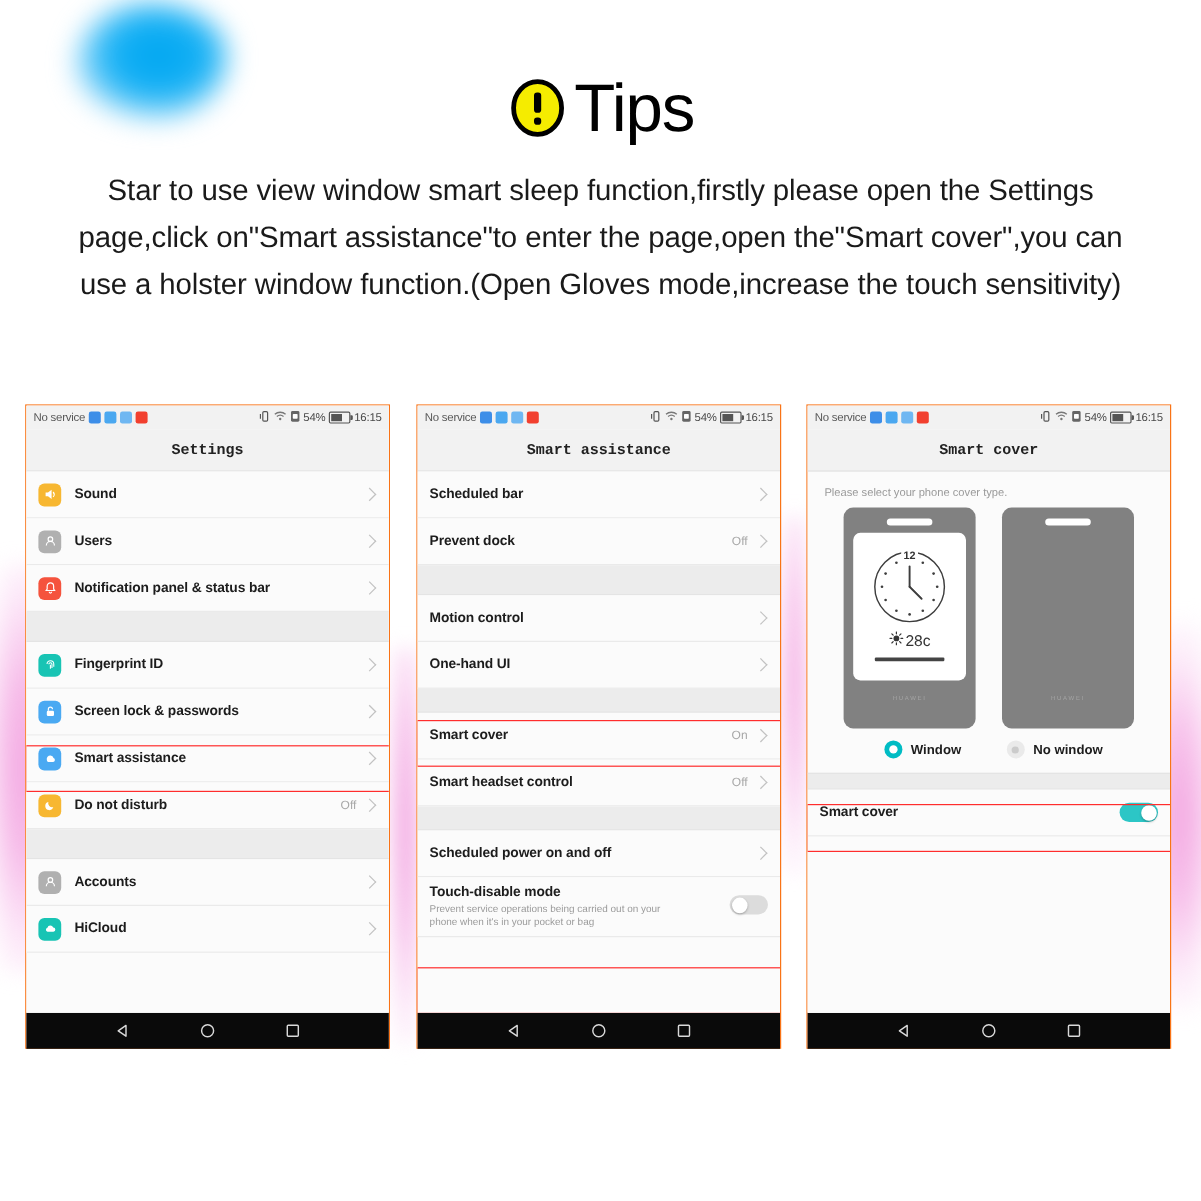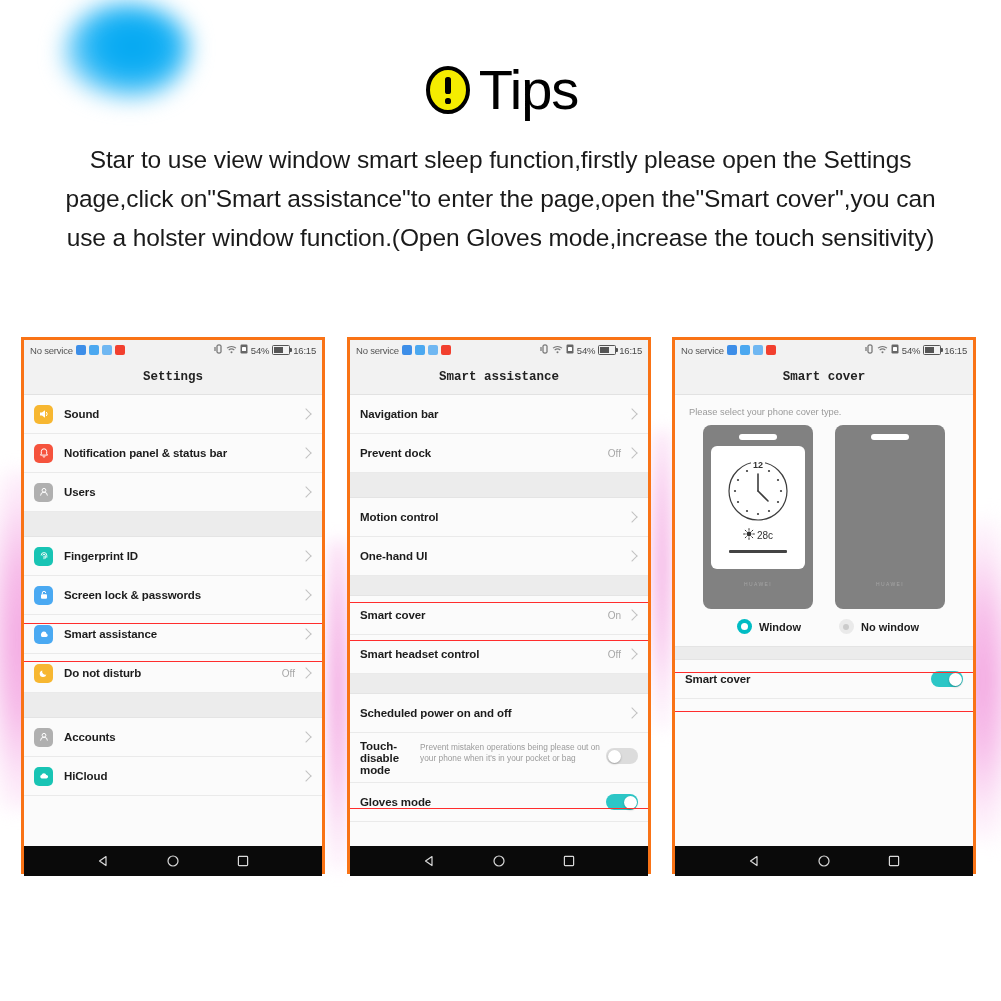--- a/index.html
+++ b/index.html
@@ -81,21 +81,21 @@
     padding: 0 62px;
     letter-spacing: -0.1px;
   }
 
   
   .phones { position: absolute; left: 0; top: 337px; width: 1001px; }
   .phone {
     position: absolute;
     width: 304px;
     background: #fff;
-    border: 3px solid #f97316;
+    border: 1px solid #f97316;
     box-sizing: border-box;
   }
   #phone-1 { left: 21px; top: 0; height: 537px; }
   #phone-2 { left: 347px; top: 0; height: 537px; }
   #phone-3 { left: 672px; top: 0; height: 537px; }
 
   .screen { position: relative; height: 506px; overflow: hidden; background: #fbfbfb; }
 
   
   .statusbar {
@@ -208,21 +208,21 @@
     position: absolute; left: 0; right: 0; bottom: 22px; text-align: center;
     font-size: 5px; color: #a5a5a5; letter-spacing: 1.4px;
   }
   .clock {
     position: absolute; left: 50%; transform: translateX(-50%); top: 14px;
     width: 62px; height: 62px;
   }
   .temp-row {
     position: absolute; left: 0; right: 0; top: 82px;
     display: flex; align-items: center; justify-content: center; gap: 2px;
-    font-size: 10px; color: #333; font-weight: 500;
+    font-size: 13px; color: #333; font-weight: 500;
   }
   .underline {
     position: absolute; left: 50%; transform: translateX(-50%); top: 104px;
     width: 58px; height: 2.5px; background: #444; border-radius: 1px;
   }
   .radio-row { display: flex; justify-content: center; padding: 10px 12px 12px; }
   .radio-item { width: 110px; display: flex; align-items: center; justify-content: center; gap: 7px; }
   .radio {
     width: 15px; height: 15px; border-radius: 50%; flex: 0 0 auto;
     background: #00bcc4; position: relative;
@@ -312,39 +312,39 @@
                 <path d="M2 4.5h2l3-2.3v7.6L4 7.5H2z" fill="#fff"></path>
                 <path d="M8.3 4a3 3 0 010 4" stroke="#fff" stroke-width="1" fill="none"></path>
               </svg>
           </span>
           <span class="row-label">Sound</span>
           <span class="row-grow"></span>
           <span class="chev"></span>
         </div>
 
         <div class="row">
+          <span class="row-ico" style="background:#b0b0b0">
+            <svg width="12" height="12" viewBox="0 0 12 12">
+                <circle cx="6" cy="4.3" r="1.9" fill="none" stroke="#fff" stroke-width="1"></circle>
+                <path d="M2.6 9.6a3.4 3.4 0 016.8 0" fill="none" stroke="#fff" stroke-width="1"></path>
+              </svg>
+          </span>
+          <span class="row-label">Users</span>
+          <span class="row-grow"></span>
+          <span class="chev"></span>
+        </div>
+
+        <div class="row">
           <span class="row-ico" style="background:#f5533d">
             <svg width="12" height="12" viewBox="0 0 12 12">
                 <path d="M6 1.8a2.7 2.7 0 012.7 2.7v2.4l.8 1.2H2.5l.8-1.2V4.5A2.7 2.7 0 016 1.8z" fill="none" stroke="#fff" stroke-width="1"></path>
                 <path d="M5 9.2a1 1 0 002 0" fill="none" stroke="#fff" stroke-width="1"></path>
               </svg>
           </span>
           <span class="row-label">Notification panel &amp; status bar</span>
-          <span class="row-grow"></span>
-          <span class="chev"></span>
-        </div>
-
-        <div class="row">
-          <span class="row-ico" style="background:#b0b0b0">
-            <svg width="12" height="12" viewBox="0 0 12 12">
-                <circle cx="6" cy="4.3" r="1.9" fill="none" stroke="#fff" stroke-width="1"></circle>
-                <path d="M2.6 9.6a3.4 3.4 0 016.8 0" fill="none" stroke="#fff" stroke-width="1"></path>
-              </svg>
-          </span>
-          <span class="row-label">Users</span>
           <span class="row-grow"></span>
           <span class="chev"></span>
         </div>
 
         <div class="gap"></div>
 
         <div class="row">
           <span class="row-ico" style="background:#18c4b4">
             <svg width="12" height="12" viewBox="0 0 12 12">
                 <path d="M3.2 5.4a2.8 2.8 0 015.6 0v2.3" fill="none" stroke="#fff" stroke-width="0.9"></path>
@@ -478,21 +478,21 @@
               <i></i>
             </span>
           <span class="sb-time">16:15</span>
         </div>
       </div>
 
       <div class="titlebar">Smart assistance</div>
 
       <div class="list">
         <div class="row">
-          <span class="row-label">Navigation bar</span>
+          <span class="row-label">Scheduled bar</span>
           <span class="row-grow"></span>
           <span class="chev"></span>
         </div>
         <div class="row">
           <span class="row-label">Prevent dock</span>
           <span class="row-grow"></span>
           <span class="row-value">Off</span>
           <span class="chev"></span>
         </div>
 
@@ -526,37 +526,30 @@
 
         <div class="gap sm"></div>
 
         <div class="row">
           <span class="row-label">Scheduled power on and off</span>
           <span class="row-grow"></span>
           <span class="chev"></span>
         </div>
 
         <div class="row tall">
-          <div style="display:flex;flex-direction:row;">
+          <div style="display:flex;flex-direction:column;">
             <span class="row-label">Touch-disable mode</span>
-            <span class="row-sub">Prevent mistaken operations being please out on your phone when it's in your pocket or bag</span>
+            <span class="row-sub">Prevent service operations being carried out on your phone when it's in your pocket or bag</span>
           </div>
           <span class="row-grow"></span>
           <span class="toggle" style="margin-top:8px;">
               <i></i>
             </span>
         </div>
 
-        <div class="row">
-          <span class="row-label">Gloves mode</span>
-          <span class="row-grow"></span>
-          <span class="toggle on">
-              <i></i>
-            </span>
-        </div>
       </div>
 
       <div class="hl" style="left:-1px; top:262px; width:305px; height:39px;"></div>
       <div class="hl" style="left:-1px; top:468px; width:305px; height:39px;"></div>
     </div>
 
     <div class="navbar">
       <span class="nav-btn">
         <svg width="14" height="14" viewBox="0 0 14 14">
             <path d="M10 2.5L3.5 7l6.5 4.5z" fill="none" stroke="#d9d9d9" stroke-width="1.2" stroke-linejoin="round"></path>

